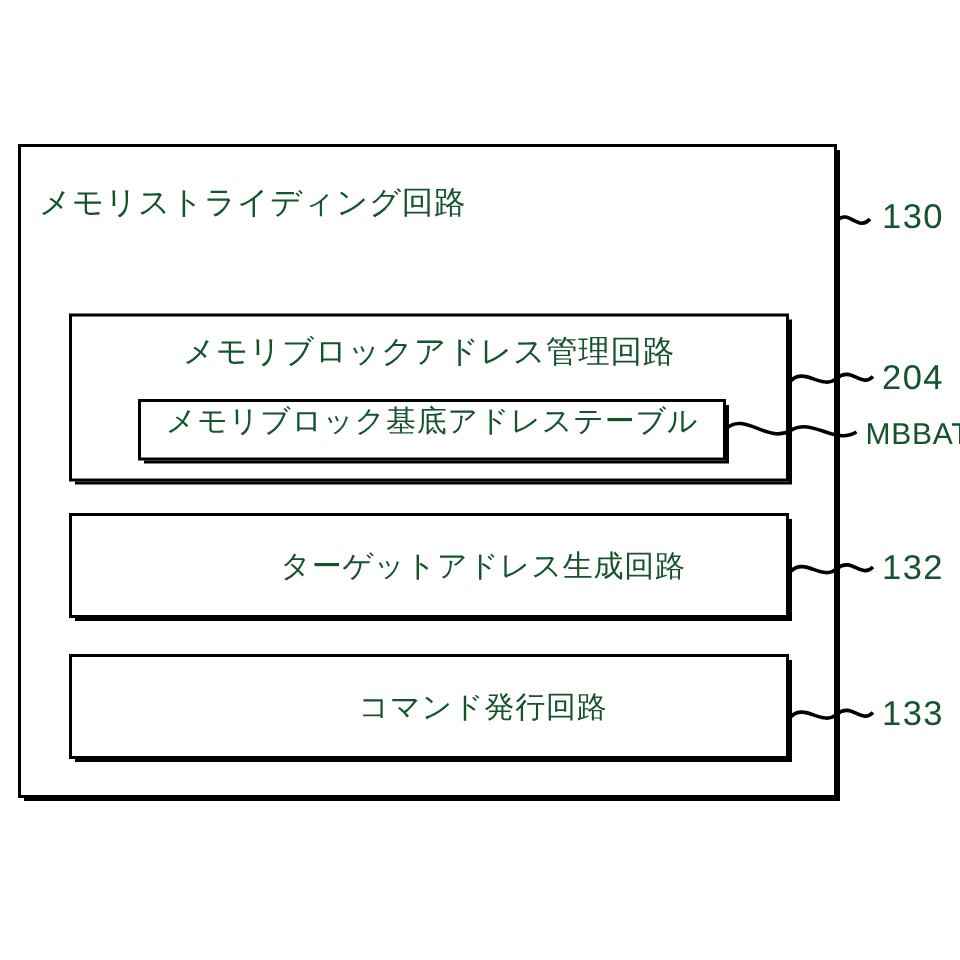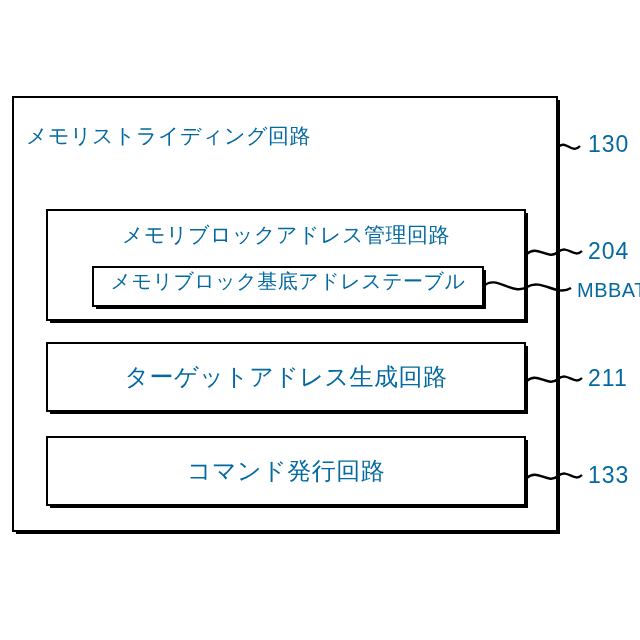--- a/index.html
+++ b/index.html
@@ -8,21 +8,21 @@
     padding: 0;
     background: #ffffff;
   }
   #figure-root {
     position: relative;
     width: 640px;
     height: 640px;
     background: #ffffff;
     overflow: hidden;
     font-family: "Liberation Sans", "DejaVu Sans", sans-serif;
-    color: #0369a1;
+    color: #14532d;
   }
 
   
   .pbox {
     position: absolute;
     box-sizing: border-box;
     background: #ffffff;
     border: 2px solid #000000;
     box-shadow: 3px 3px 0 -1px #000000;
   }
@@ -100,23 +100,24 @@
   }
   .block-centerlabel {
     position: absolute;
     left: 0;
     top: 0;
     width: 100%;
     height: 100%;
     display: flex;
     align-items: center;
     justify-content: center;
-    font-size: 24px;
+    font-size: 20px;
     white-space: nowrap;
     letter-spacing: 0.5px;
+    padding-left: 36px;
   }
 
   
   .refnum {
     position: absolute;
     font-size: 23px;
     line-height: 23px;
     letter-spacing: 1px;
     white-space: nowrap;
     text-align: center;
@@ -175,17 +176,17 @@
 
     <path d="M 527 478 C 537 468, 548 485, 558 476 C 568 468, 574 483, 582 475" fill="none" stroke="#000000" stroke-width="2.4"></path>
   </svg>
 
   <div id="ref-130" class="refnum">130</div>
 
   <div id="ref-131" class="refnum">204</div>
 
   <div id="ref-mbbat" class="refnum">MBBAT</div>
 
-  <div id="ref-132" class="refnum">211</div>
+  <div id="ref-132" class="refnum">132</div>
 
   <div id="ref-133" class="refnum">133</div>
 
 </div>
 
 </body></html>

